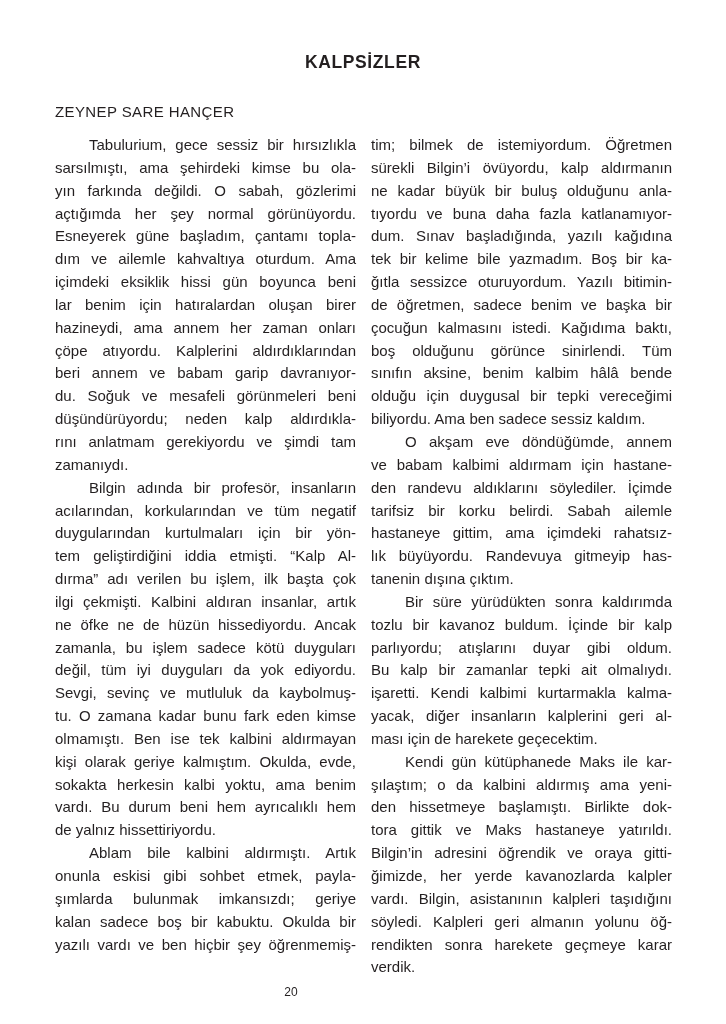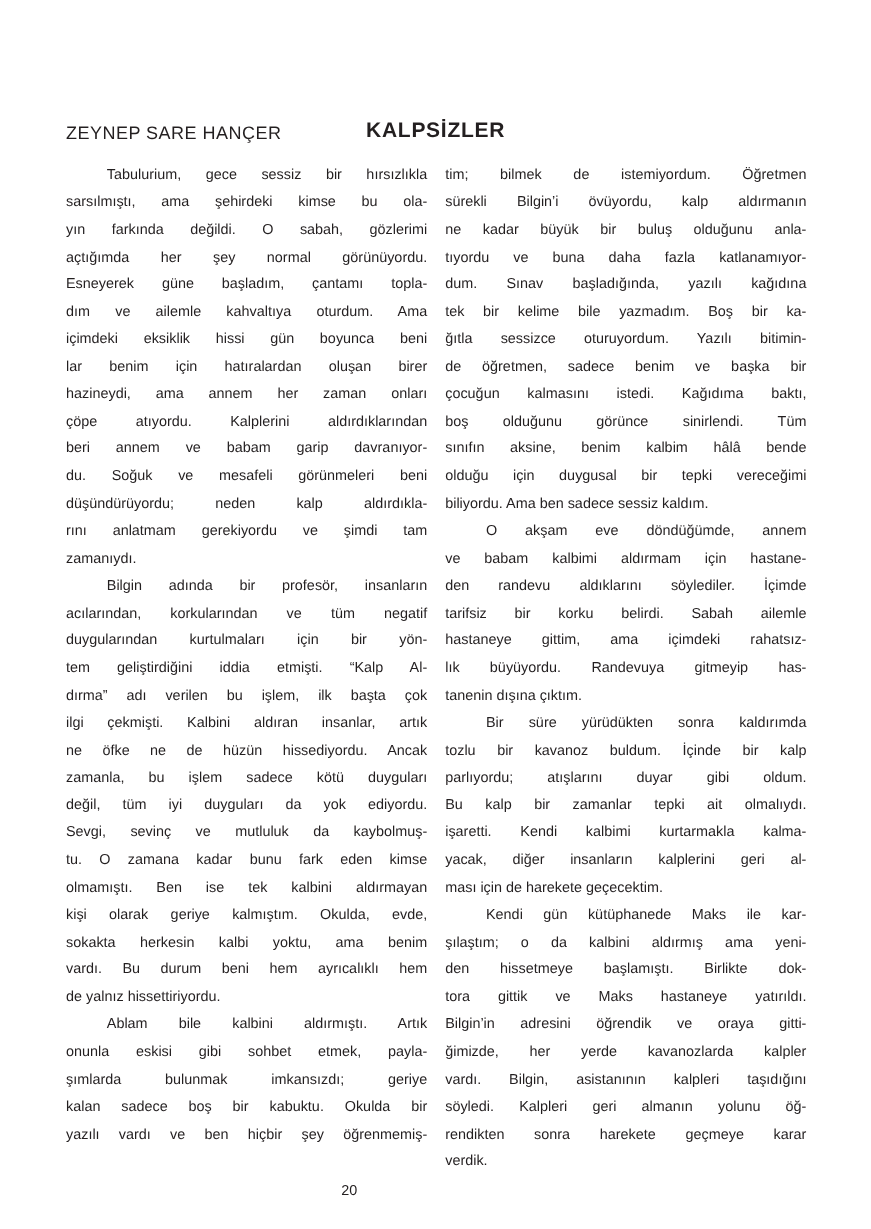--- a/index.html
+++ b/index.html
@@ -2,29 +2,29 @@
 <html><head>
   <meta charset="utf-8">
   <style>
     html, body { margin: 0; padding: 0; background: #ffffff; }
     body {
       width: 726px; height: 1024px; position: relative; overflow: hidden;
       font-family: "Liberation Sans", sans-serif; color: #231f20;
     }
     .page-title {
       position: absolute; top: 52px; left: 0; width: 726px; text-align: center;
-      font-size: 17.5px; font-weight: bold; letter-spacing: 0.6px; color: #231f20; margin-top: 46px;
+      font-size: 17.5px; font-weight: bold; letter-spacing: 0.6px; color: #231f20;
     }
     .author {
       position: absolute; top: 103px; left: 55px;
       font-size: 15px; letter-spacing: 0.4px; color: #231f20;
     }
     .col {
       position: absolute; top: 134px; width: 301px;
-      font-size: 12px; line-height: 22.85px; color: #231f20;
+      font-size: 15px; line-height: 22.85px; color: #231f20;
     }
     .col-left { left: 55px; }
     .col-right { left: 371px; }
     .line {
       display: block; height: 22.85px; white-space: nowrap;
       text-align: justify; text-align-last: justify;
     }
     .line.last { text-align-last: left; }
     .line.indent { padding-left: 34px; }
     .page-number {

